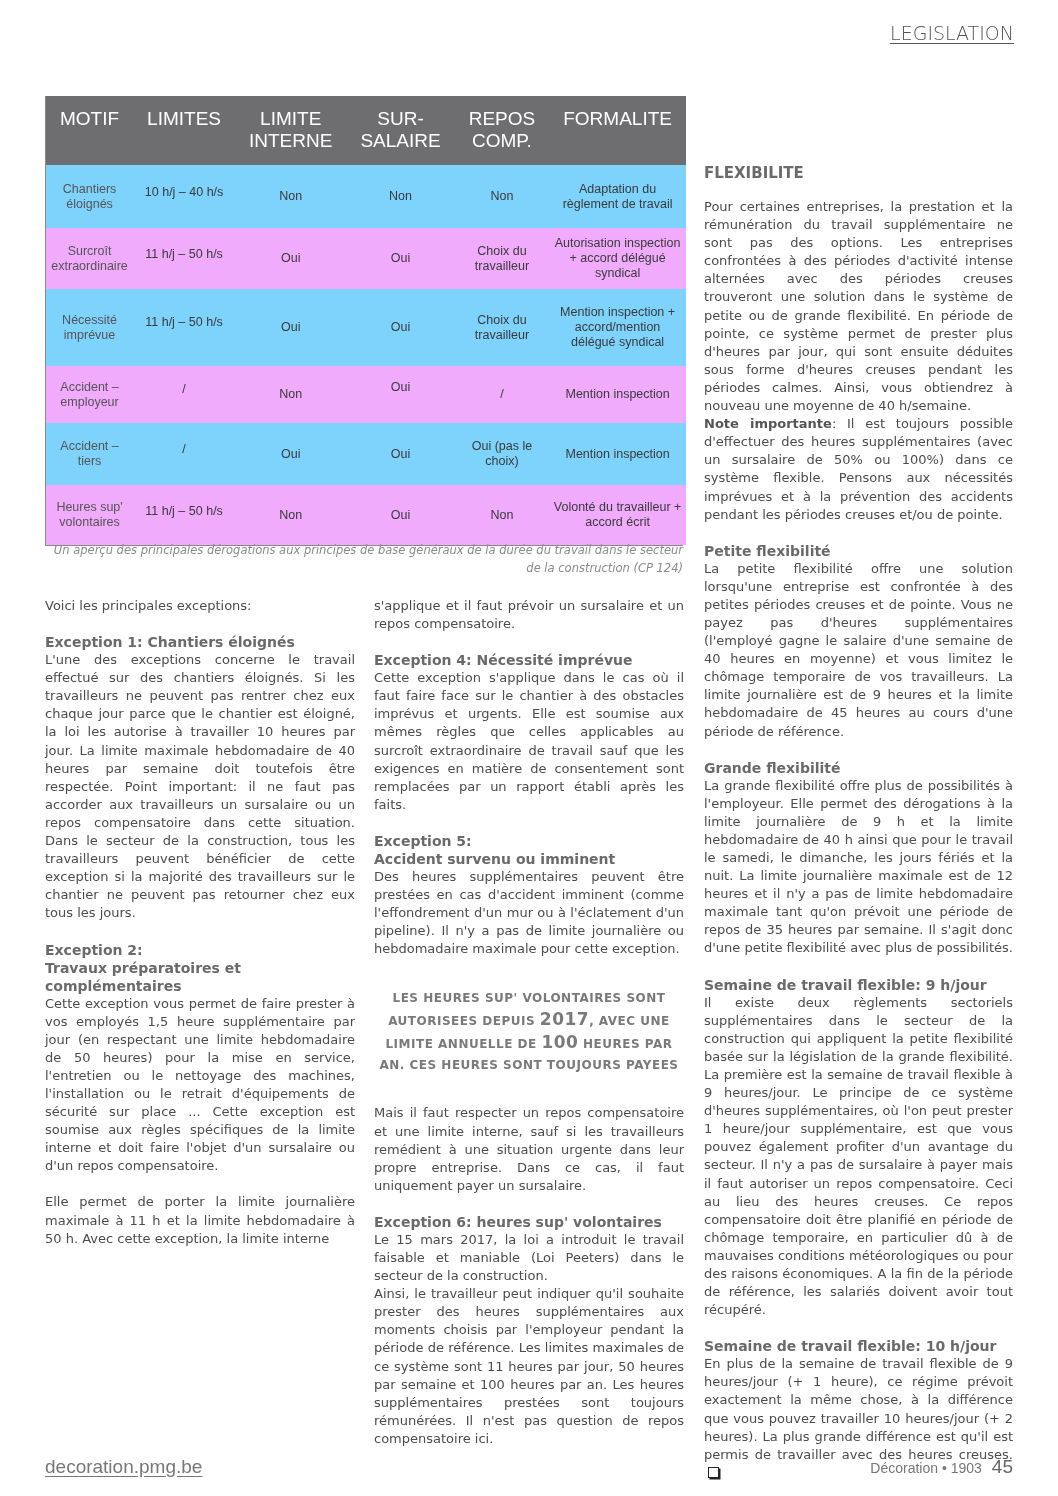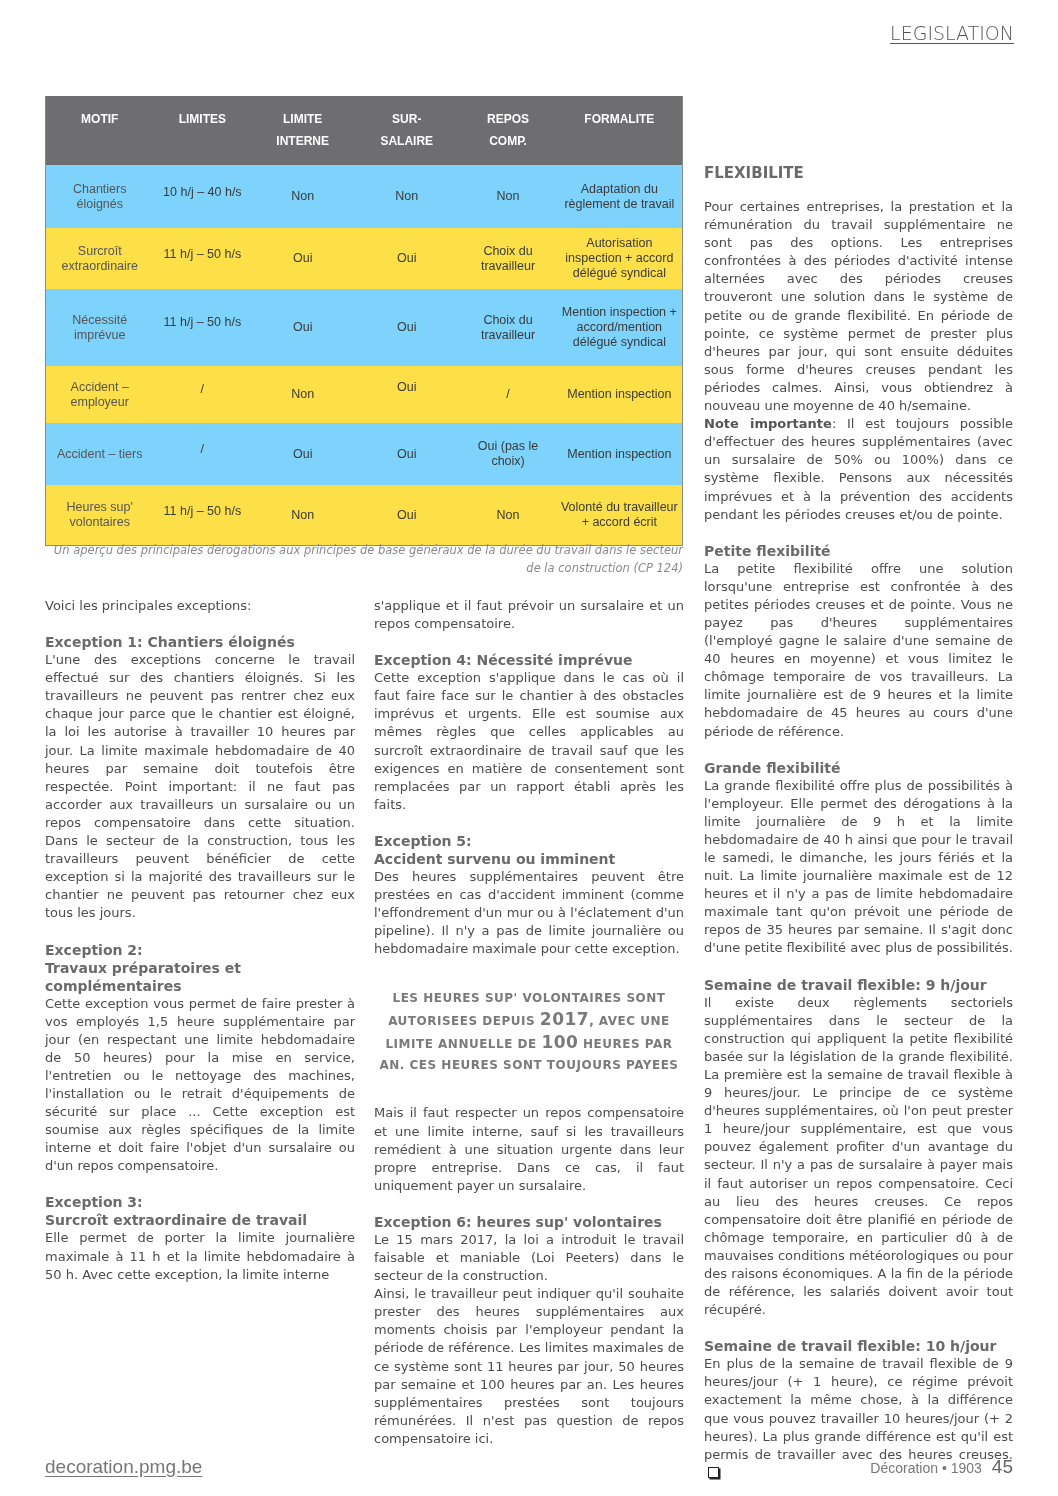--- a/index.html
+++ b/index.html
@@ -1,25 +1,25 @@
 <!DOCTYPE html>
 <html><head>
 <meta charset="utf-8">
 <style>
   html, body { margin:0; padding:0; background:#ffffff; }
   body { width:1058px; height:1496px; position:relative; overflow:hidden; font-family:"DejaVu Sans", sans-serif; color:#4a4a4a; }
   .section-label { position:absolute; right:44px; top:22px; font-size:19px; color:#555; text-decoration:underline; text-underline-offset:3px; letter-spacing:0px; font-family:"DejaVu Sans", sans-serif; font-weight:300;text-align:right; }
   .table-wrap { position:absolute; left:45px; top:96px; width:638px; border:1.5px solid #8a8a8a; border-top:none; box-sizing:border-box; }
   table { border-collapse:collapse; width:100%; font-family:"Liberation Sans", sans-serif; }
   thead tr { background:#6e6e70; }
-  th { color:#ffffff; font-weight:bold; font-size:12px; line-height:22px; padding:12px 14px 10px; vertical-align:top; text-align:center; }
+  th { color:#ffffff; font-weight:normal; font-size:19px; line-height:22px; padding:12px 14px 10px; vertical-align:top; text-align:center; }
   td { text-align:center; font-size:12.5px; line-height:15px; color:#3a3a3a; padding:0 2px; vertical-align:middle; }
   td.motif { color:#555; }
   tbody tr.shade { background:#7dd3fc; }
-  tbody tr.plain { background:#fde047; }
+  tbody tr.plain { background:#f0abfc; }
   .caption { position:absolute; left:45px; top:541px; width:638px; text-align:right; font-size:11.5px; font-style:italic; color:#8a8a8a; line-height:18px; font-family:"DejaVu Sans", sans-serif; font-weight:300; }
   .col { position:absolute; font-size:13px; line-height:18.1px; color:#4c4c4c; text-align:justify; font-family:"DejaVu Sans", sans-serif; }
   .col p { margin:0; }
   .col h3 { margin:0; font-size:14px; line-height:18px; color:#6a6a6a; font-weight:bold; text-align:left; font-family:"DejaVu Sans", sans-serif; }
   .gap { height:18px; }
   .c1 { left:45px; top:597px; width:310px; }
   .c2 { left:374px; top:597px; width:310px; }
   .c3 { left:704px; top:164px; width:309px; }
   .pullquote { text-align:center; color:#7a7a7a; font-weight:bold; font-size:12px; line-height:21px; letter-spacing:0.5px; margin:30px 0 28px; text-transform:uppercase; }
   .pullquote .big { font-size:17px; }
@@ -105,21 +105,20 @@
 
 <div class="col c1">
   <p style="text-align:left">Voici les principales exceptions:</p>
   <div class="gap"></div>
   <h3>Exception 1: Chantiers éloignés</h3>
   <p>L'une des exceptions concerne le travail effectué sur des chantiers éloignés. Si les travailleurs ne peuvent pas rentrer chez eux chaque jour parce que le chantier est éloigné, la loi les autorise à travailler 10 heures par jour. La limite maximale hebdomadaire de 40 heures par semaine doit toutefois être respectée. Point important: il ne faut pas accorder aux travailleurs un sursalaire ou un repos compensatoire dans cette situation. Dans le secteur de la construction, tous les travailleurs peuvent bénéficier de cette exception si la majorité des travailleurs sur le chantier ne peuvent pas retourner chez eux tous les jours.</p>
   <div class="gap"></div>
   <h3><span>Exception 2:</span><br><span>Travaux préparatoires et complémentaires</span></h3>
   <p>Cette exception vous permet de faire prester à vos employés 1,5 heure supplémentaire par jour (en respectant une limite hebdomadaire de 50 heures) pour la mise en service, l'entretien ou le nettoyage des machines, l'installation ou le retrait d'équipements de sécurité sur place ... Cette exception est soumise aux règles spécifiques de la limite interne et doit faire l'objet d'un sursalaire ou d'un repos compensatoire.</p>
   <div class="gap"></div>
-  <h3><span>Exception 3:</span><br><span>Surcroît extraordinaire de travail</span></h3>
   <p>Elle permet de porter la limite journalière maximale à 11 h et la limite hebdomadaire à 50 h. Avec cette exception, la limite interne</p>
 </div>
 
 <div class="col c2">
   <p>s'applique et il faut prévoir un sursalaire et un repos compensatoire.</p>
   <div class="gap"></div>
   <h3>Exception 4: Nécessité imprévue</h3>
   <p>Cette exception s'applique dans le cas où il faut faire face sur le chantier à des obstacles imprévus et urgents. Elle est soumise aux mêmes règles que celles applicables au surcroît extraordinaire de travail sauf que les exigences en matière de consentement sont remplacées par un rapport établi après les faits.</p>
   <div class="gap"></div>
   <h3><span>Exception 5:</span><br><span>Accident survenu ou imminent</span></h3>

